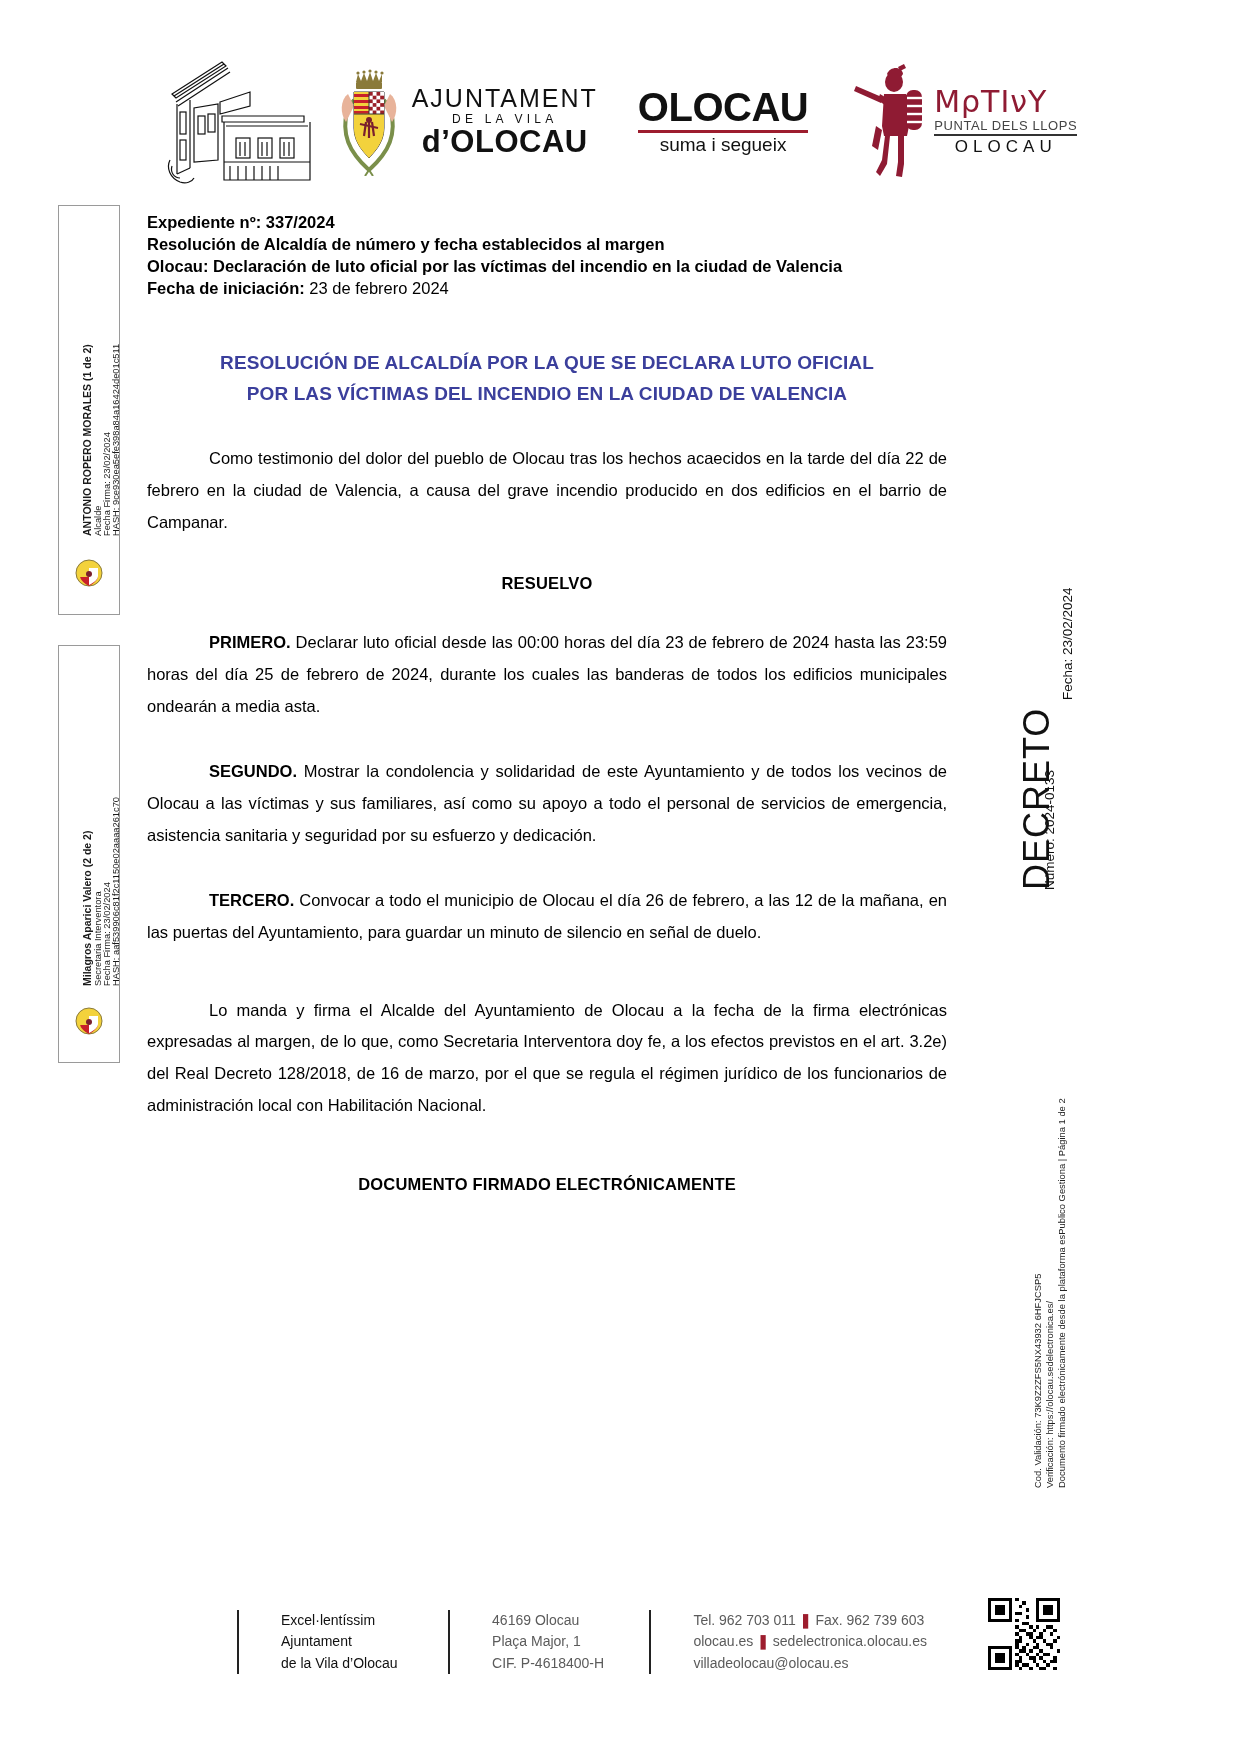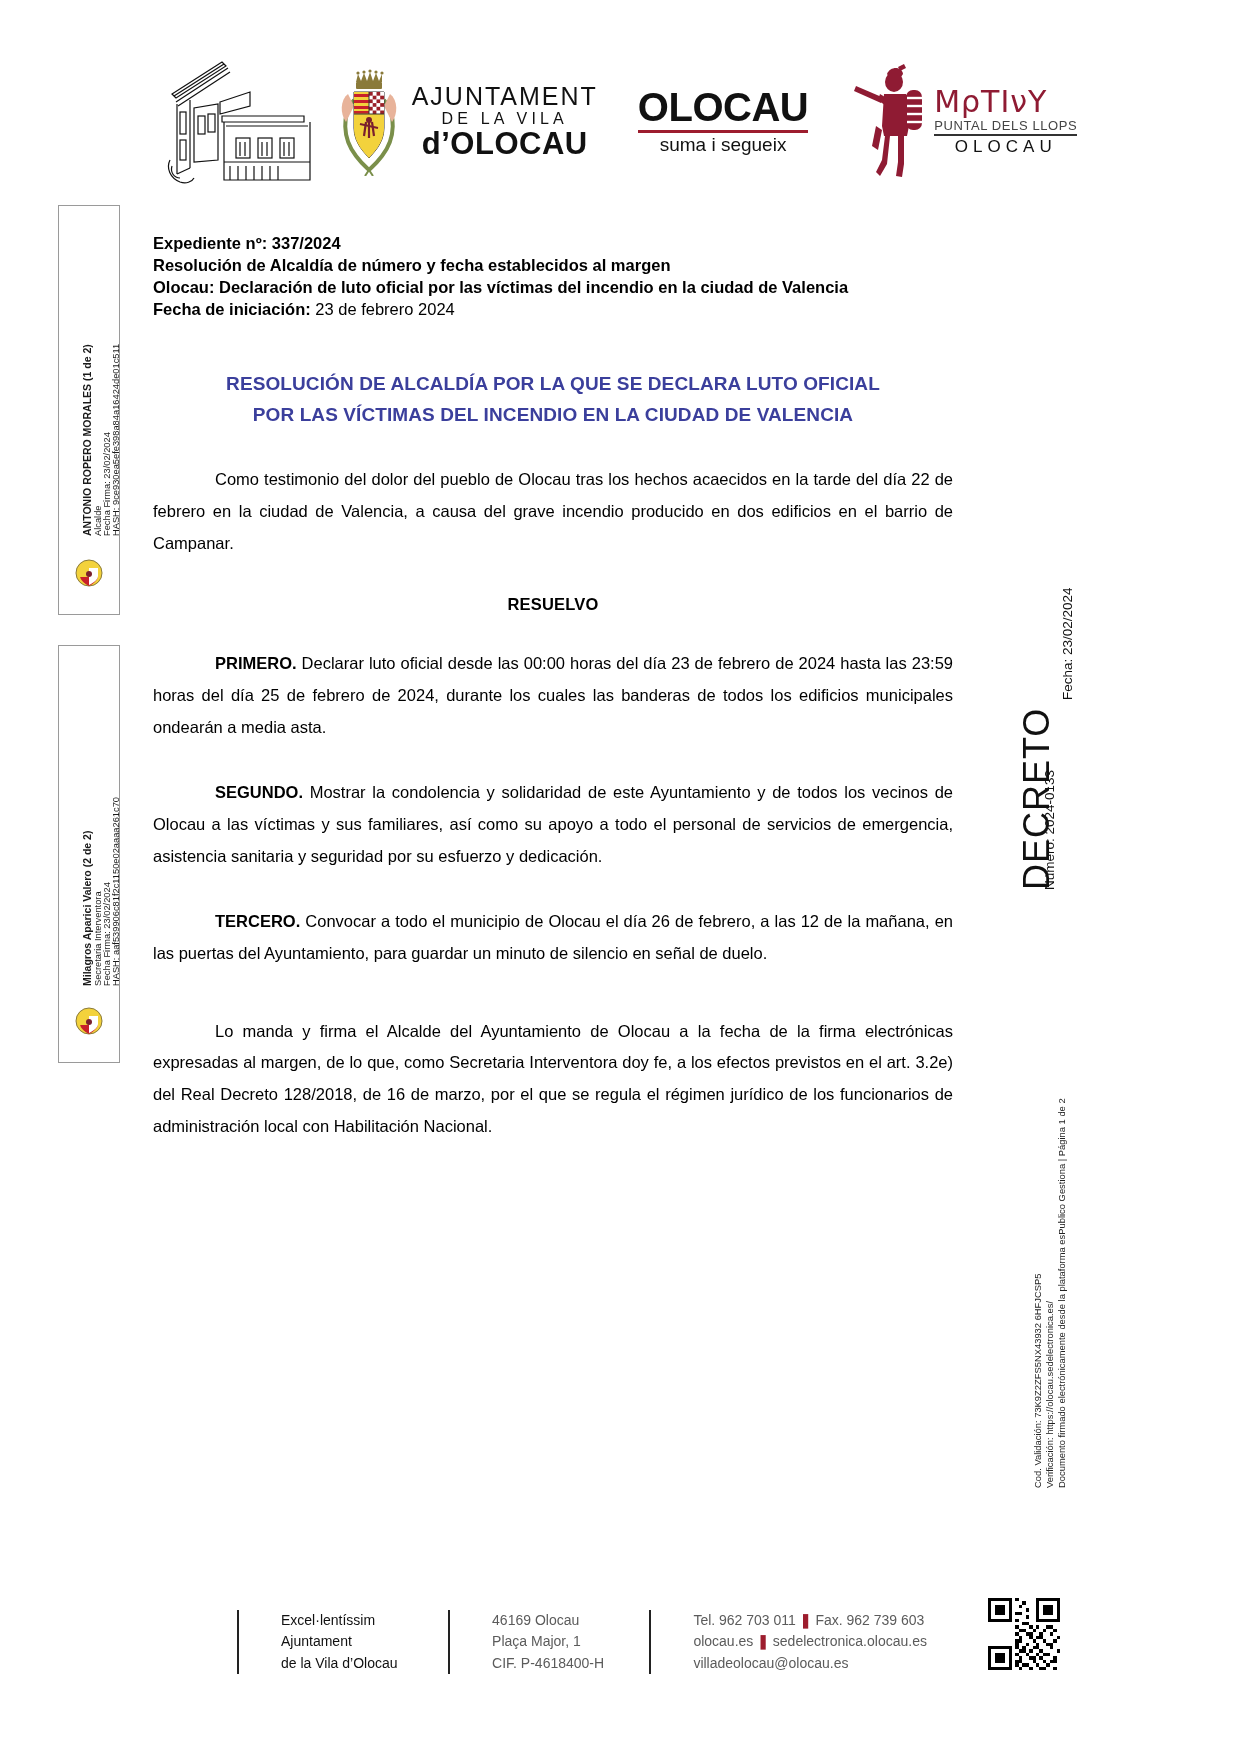--- a/index.html
+++ b/index.html
@@ -22,21 +22,21 @@
   .logo-box{display:flex;align-items:center;justify-content:space-between;}
 
   
   .logo-building{width:160px;height:130px;margin-right:10px;}
 
   
   .logo-shield{width:70px;height:110px;margin-right:8px;}
 
   .aj-text{line-height:1;margin-right:40px;}
   .aj-l1{font-size:25px;letter-spacing:2.0px;font-weight:400;color:#111;}
-  .aj-l2{font-size:16px;letter-spacing:4.2px;font-weight:400;color:#111;text-align:center;margin-top:2px;}
+  .aj-l2{font-size:12px;letter-spacing:4.2px;font-weight:400;color:#111;text-align:center;margin-top:2px;}
   .aj-l3{font-size:31px;letter-spacing:.5px;font-weight:700;color:#111;margin-top:1px;text-align:center;}
 
   .olo-block{margin-right:46px;text-align:center;}
   .olo-1{font-size:40px;font-weight:700;letter-spacing:-0.5px;color:#111;line-height:1;}
   .olo-rule{height:3px;background:#9d1d2e;margin:3px 0 2px;}
   .olo-2{font-size:19px;font-weight:400;color:#111;line-height:1.05;}
 
   .mot-warrior{width:70px;height:115px;margin-right:10px;}
   .mot-text{line-height:1;}
   .mot-glyph{font-size:30px;color:#8f1b33;letter-spacing:1px;font-family:"DejaVu Sans",sans-serif;}
@@ -93,21 +93,21 @@
   .valid-rot{
     position:absolute;top:548px;
     transform:rotate(-90deg);transform-origin:left top;
     white-space:nowrap;font-size:9.4px;color:#222;line-height:1.25;
   }
   .valid-rot.l1{left:20px;}
   .valid-rot.l2{left:32px;}
   .valid-rot.l3{left:44px;}
 
   
-  .content{position:absolute;left:153px;top:212px;width:800px;margin-top:21px;}
+  .content{position:absolute;left:147px;top:212px;width:800px;}
 
   .meta{font-size:16.5px;line-height:1.33;color:#000;}
   .meta div{margin:0;}
   .b{font-weight:700;}
 
   .doc-title{
     color:#3b3f9c;
     font-weight:700;
     font-size:19px;
     text-align:center;
@@ -367,20 +367,21 @@
     <div class="resuelvo">RESUELVO</div>
 
     <div class="body-p"><span class="ind"></span><span class="b">PRIMERO.</span><span> Declarar luto oficial desde las 00:00 horas del día 23 de febrero de 2024 hasta las 23:59 horas del día 25 de febrero de 2024, durante los cuales las banderas de todos los edificios municipales ondearán a media asta.</span></div>
 
     <div class="body-p"><span class="ind"></span><span class="b">SEGUNDO.</span><span> Mostrar la condolencia y solidaridad de este Ayuntamiento y de todos los vecinos de Olocau a las víctimas y sus familiares, así como su apoyo a todo el personal de servicios de emergencia, asistencia sanitaria y seguridad por su esfuerzo y dedicación.</span></div>
 
     <div class="body-p"><span class="ind"></span><span class="b">TERCERO.</span><span> Convocar a todo el municipio de Olocau el día 26 de febrero, a las 12 de la mañana, en las puertas del Ayuntamiento, para guardar un minuto de silencio en señal de duelo.</span></div>
 
     <div class="body-p" style="margin-top:46px;"><span class="ind"></span><span>Lo manda y firma el Alcalde del Ayuntamiento de Olocau a la fecha de la firma electrónicas expresadas al margen, de lo que, como Secretaria Interventora doy fe, a los efectos previstos en el art. 3.2e) del Real Decreto 128/2018, de 16 de marzo, por el que se regula el régimen jurídico de los funcionarios de administración local con Habilitación Nacional.</span></div>
 
+    <div class="firmado">DOCUMENTO FIRMADO ELECTRÓNICAMENTE</div>
   </div>
 
   <div class="footer">
     <div class="fcol c1">
       <div>Excel·lentíssim</div>
       <div>Ajuntament</div>
       <div>de la Vila d’Olocau</div>
     </div>
     <div class="fcol c2">
       <div>46169 Olocau</div>

